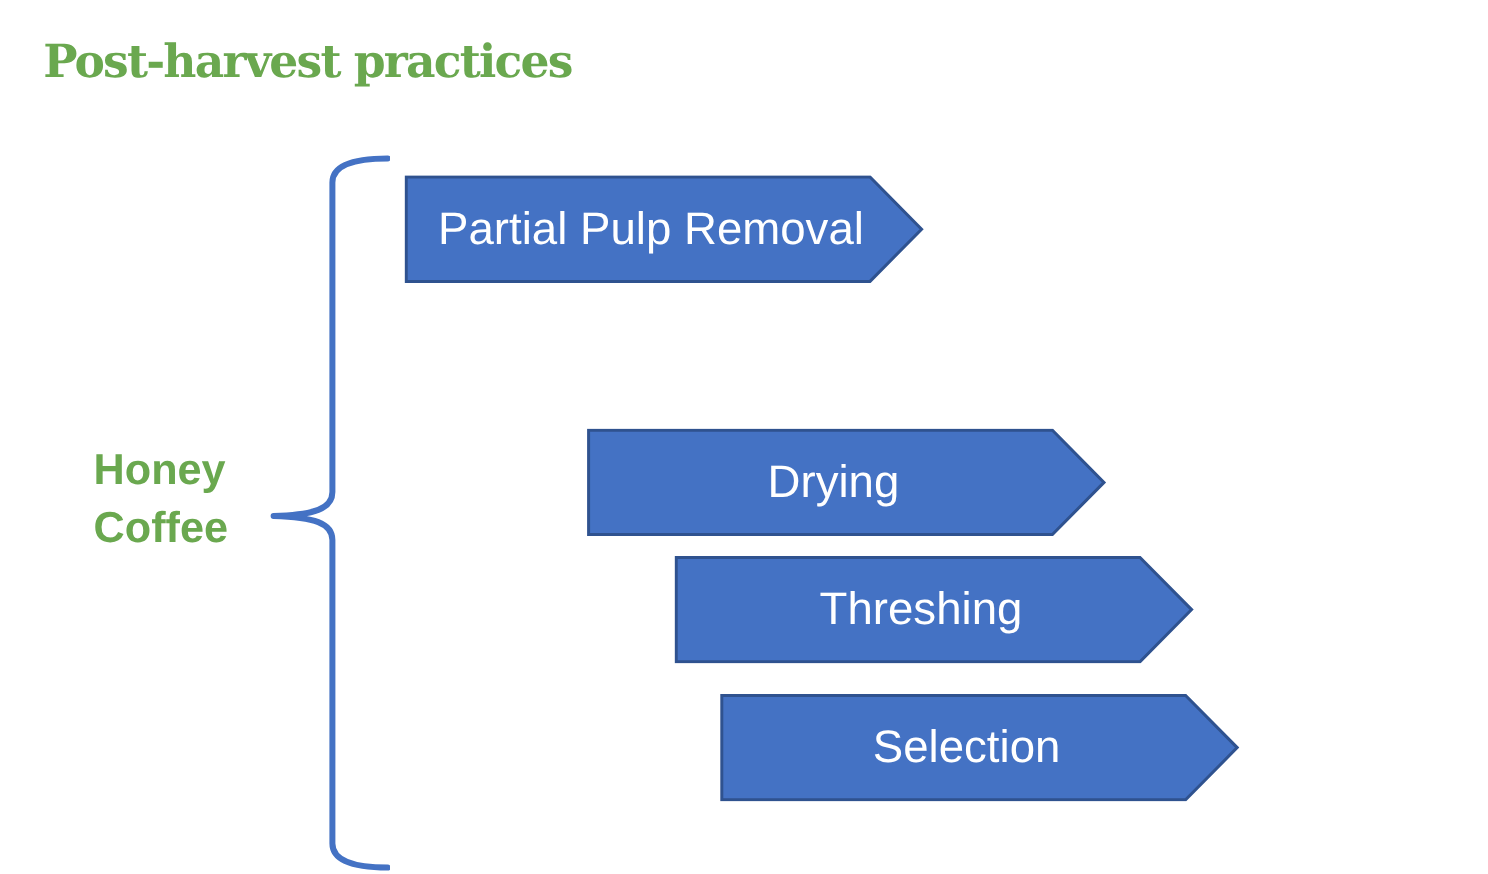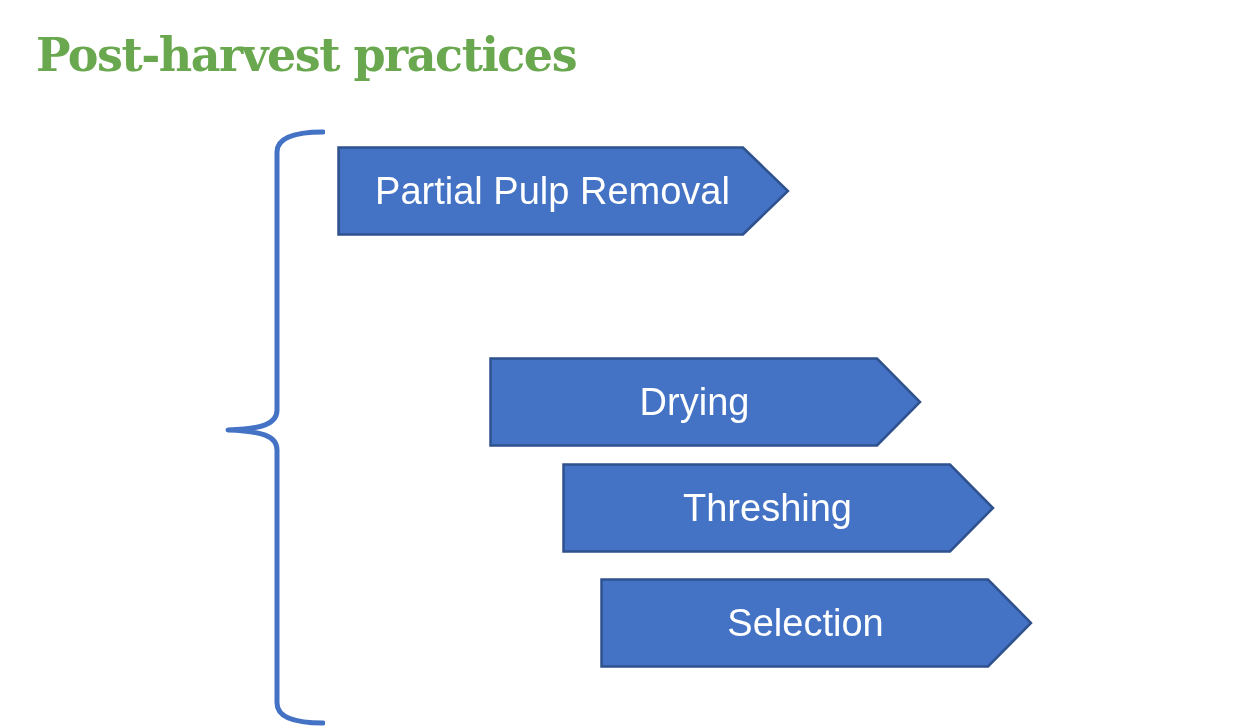--- a/index.html
+++ b/index.html
@@ -14,21 +14,21 @@
   body{
     width:1240px;height:728px;
     background:var(--background);
     font-family:"Liberation Sans",sans-serif;
     overflow:hidden;position:relative;
   }
   .slide{position:absolute;inset:0;}
   .title{
     position:absolute;left:36px;top:30px;margin:0;
     font-family:"DejaVu Serif","Liberation Serif",serif;
-    font-weight:700;font-size:46px;letter-spacing:-1.5px;
+    font-weight:700;font-size:38px;letter-spacing:-1.5px;
     color:var(--title-green);line-height:1.1;white-space:nowrap;
   }
   .group-label{
     position:absolute;left:78px;top:366px;
     font-weight:700;font-size:36px;line-height:49px;
     color:var(--title-green);white-space:pre-line;
   }
   .brace{
     position:absolute;left:215px;top:120px;width:110px;height:608px;
   }
@@ -41,33 +41,35 @@
   .arrow polygon{
     fill:var(--arrow-fill);
     stroke:var(--arrow-border);stroke-width:2.5;stroke-linejoin:miter;
   }
   .arrow-label{
     position:absolute;inset:0;padding-right:22px;box-sizing:border-box;
     display:flex;align-items:center;justify-content:center;
     color:var(--step-text);font-size:38px;font-weight:400;
     white-space:nowrap;
   }
-  .a1{left:337px;top:146px;padding-left:20px;}
+  .a1{left:337px;top:146px;}
   .a2{left:415px;top:252px;}
   .a3{left:489px;top:357px;}
   .a4{left:562px;top:463px;}
   .a5{left:600px;top:578px;}
 </style>
 </head>
 <body>
 
 <div class="slide">
 
   <h1 class="title">Post-harvest practices</h1>
 
+  <div class="group-label">Honey
+Coffee</div>
 
   <svg class="brace" viewBox="0 0 110 608" aria-hidden="true">
     <path d="M 108 12
              C 75 12, 62 20, 62 32
              L 62 290
              C 62 304, 47 309, 13 310
              C 47 311, 62 316, 62 330
              L 62 583
              C 62 595, 75 603, 108 603"></path>
   </svg>

